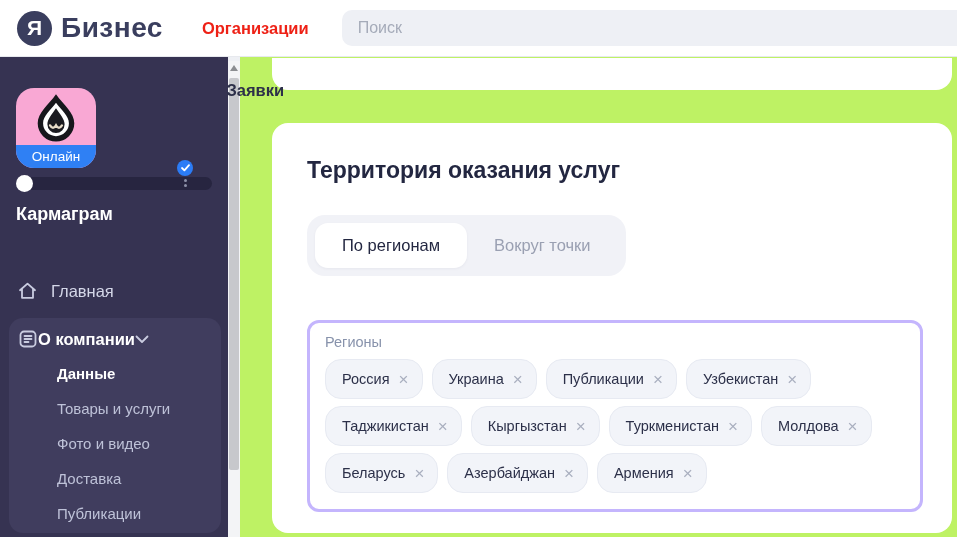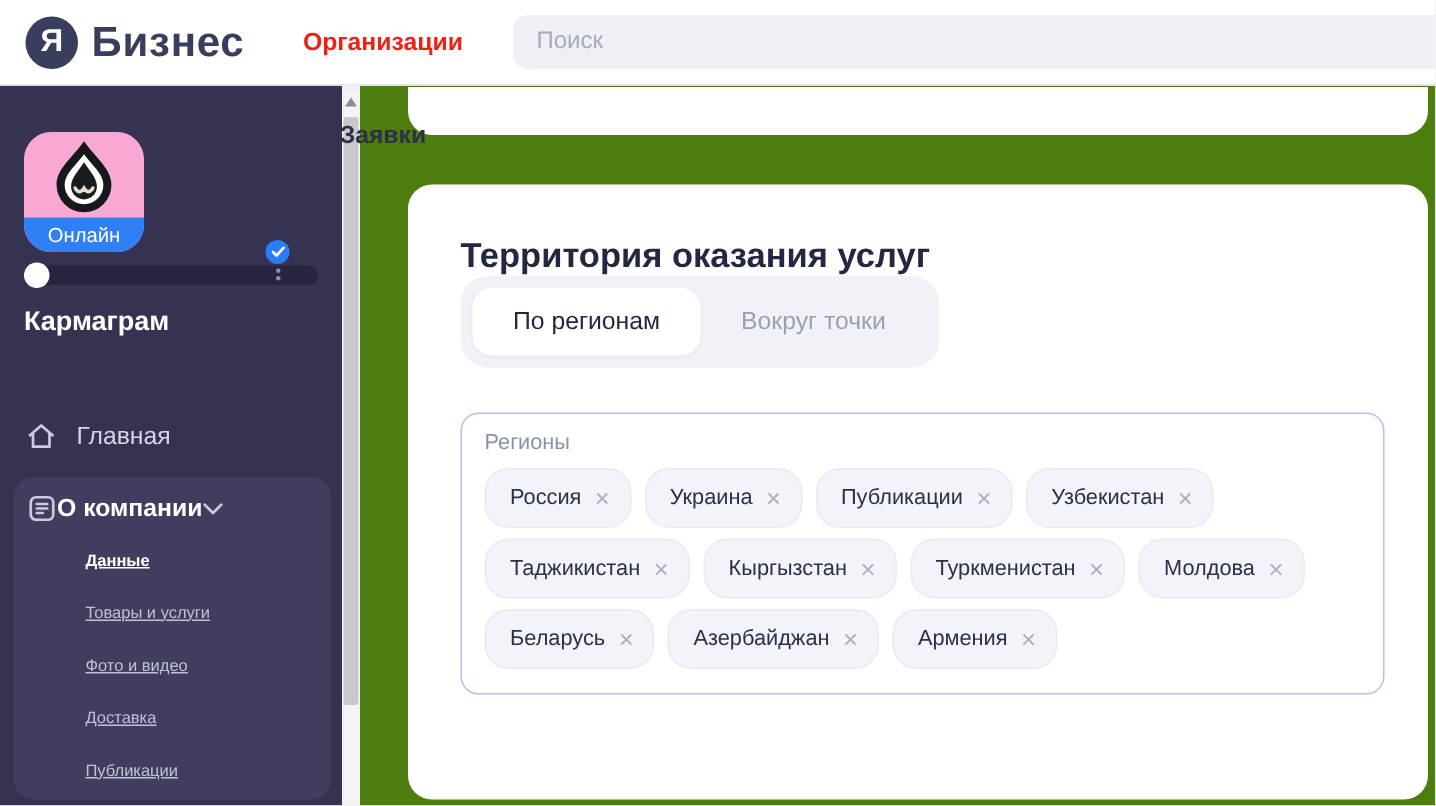--- a/index.html
+++ b/index.html
@@ -40,43 +40,43 @@
   .slider-dots i { width:3px; height:3px; border-radius:50%; background:#8d90a8; }
   .company-name { position:absolute; top:147px; left:16px; color:#ffffff; font-weight:bold; font-size:18px; }
   .side-item { position:absolute; top:214px; left:8px; right:8px; height:40px; display:flex;
                align-items:center; gap:13px; padding-left:9px; cursor:pointer; border-radius:12px; }
   .side-item-label { color:#d4d7e8; font-size:16.5px; }
   .group-box { position:absolute; top:261px; left:9px; right:7px; bottom:4px; background:#403d5e;
                border-radius:14px; padding:8px 0 0 9px; overflow:hidden; }
   .group-head { height:26px; display:flex; align-items:center; cursor:pointer; }
   .group-head-label { color:#ffffff; font-size:16.5px; font-weight:bold; }
   .group-list { padding:4px 0 0 39px; }
-  .group-sub { height:35px; display:flex; align-items:center; font-size:11px; color:#bec2d8; cursor:pointer;text-decoration:underline; }
+  .group-sub { height:35px; display:flex; align-items:center; font-size:15px; color:#bec2d8; cursor:pointer; }
   .group-sub.active { color:#ffffff; font-weight:bold; }
 
   
   .scrollbar { position:absolute; top:61px; left:228px; width:12px; height:476px; background:#f3f4f6; }
   .scroll-arrow { position:absolute; top:4px; left:2px; width:0; height:0;
                   border-left:4px solid transparent; border-right:4px solid transparent;
                   border-bottom:6px solid #8b8d91; cursor:pointer; }
   .scroll-thumb { position:absolute; top:17px; left:1px; width:10px; height:392px; background:#c7c8cc;
                   border-radius:2px; cursor:grab; }
 
   
-  .main { position:absolute; top:57px; left:240px; width:717px; height:480px; background:#4d7c0f; }
+  .main { position:absolute; top:57px; left:240px; width:717px; height:480px; background:#bef264; }
   .card-top { position:absolute; top:1px; left:32px; right:5px; height:32px; background:#ffffff;
               border-radius:0 0 16px 16px; }
   .card-main { position:absolute; top:66px; left:32px; right:5px; height:410px; background:#ffffff;
                border-radius:16px; padding:34px 29px 0 35px; }
   .section-title { font-size:23px; font-weight:bold; color:#232741; }
-  .tabs { display:inline-flex; background:#f1f2f7; border-radius:18px; padding:8px; }
+  .tabs { display:inline-flex; margin-top:31px; background:#f1f2f7; border-radius:18px; padding:8px; }
   .tab { padding:13px 27px; font-size:16.5px; border-radius:13px; cursor:pointer; }
   .tab.active { background:#ffffff; color:#232741; box-shadow:0 1px 3px rgba(40,45,80,0.05); }
   .tab.inactive { color:#9aa0b2;text-align:center; }
-  .regions-box { margin-top:30px; border:1px solid #c4b5fd; border-radius:12px; padding:11px 15px 16px 15px; }
+  .regions-box { margin-top:44px; border:3px solid #c4b5fd; border-radius:12px; padding:11px 15px 16px 15px; }
   .regions-label { font-size:14.5px; color:#8792ab; }
   .chips { display:flex; flex-wrap:wrap; gap:7px 9px; margin-top:9px; }
   .chip { display:inline-flex; align-items:center; gap:9px; height:40px; padding:0 13px 0 16px;
           background:#f2f4f9; border:1px solid #e7eaf2; border-radius:16px; }
   .chip-label { font-size:14.5px; color:#2c3049; }
   .chip-x { border:none; background:none; font-size:17px; line-height:1; color:#a9afbf; cursor:pointer;
             font-family:inherit; padding:0; }
 
   .icon-stroke { stroke:#c9cce0; fill:none; stroke-width:1.8; stroke-linecap:round; stroke-linejoin:round; }
 </style>

